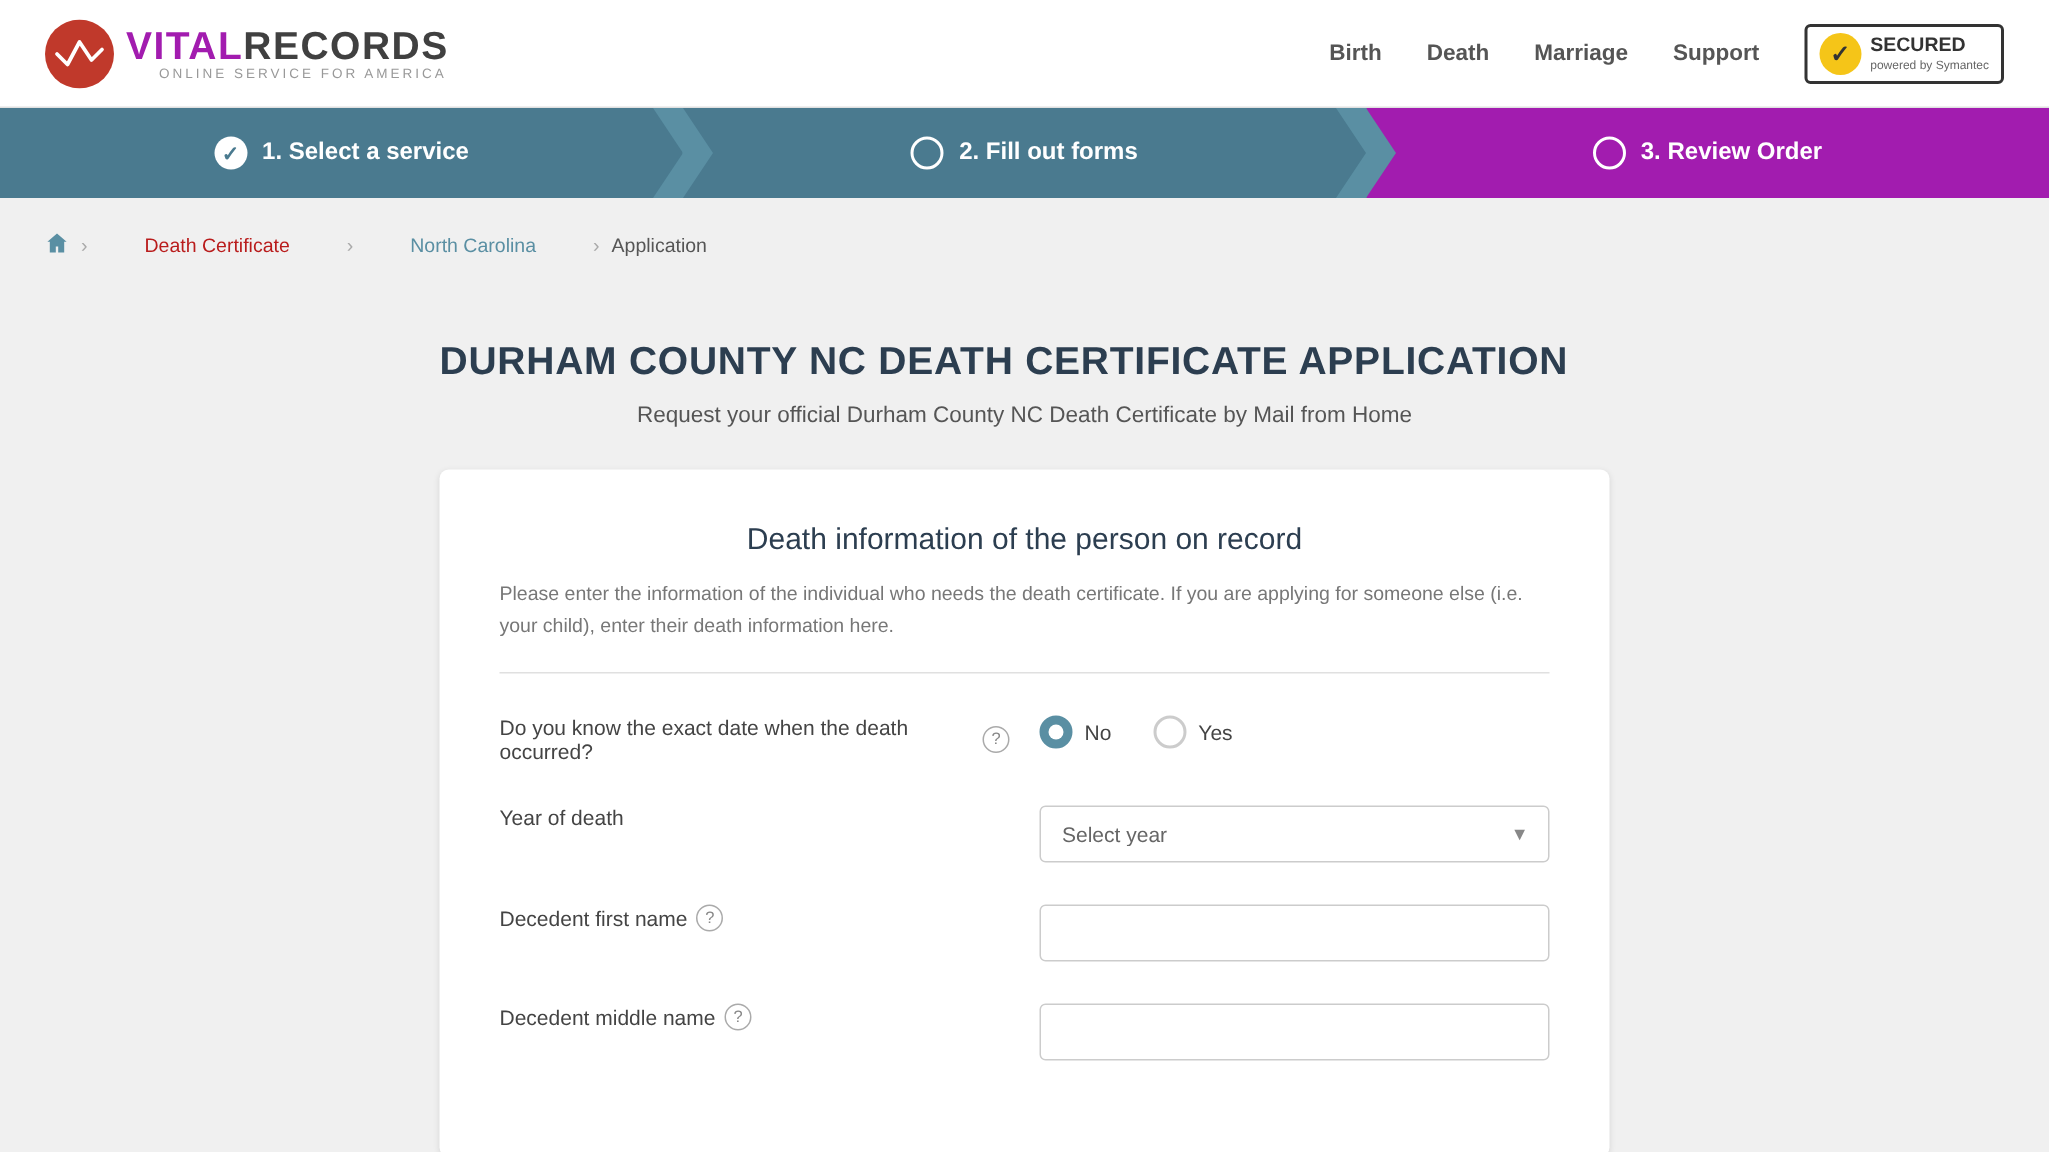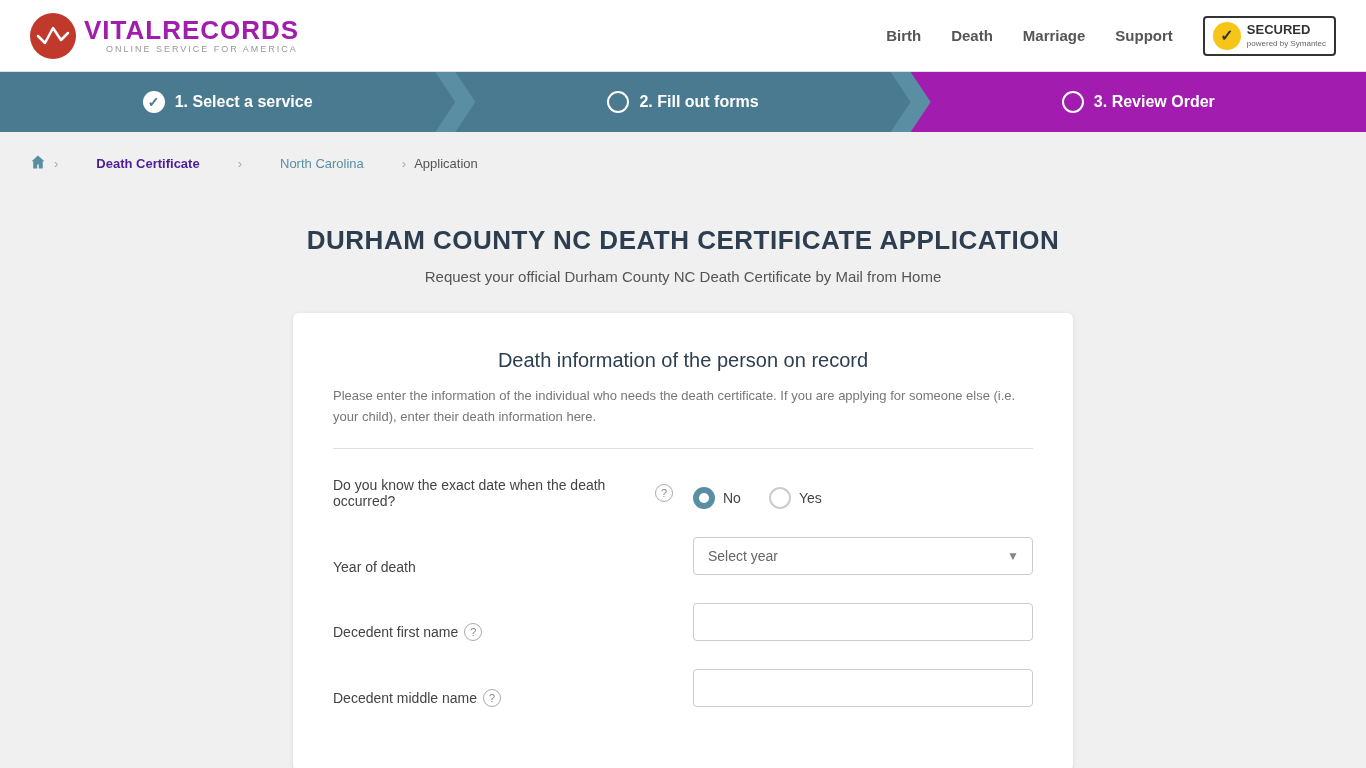--- a/index.html
+++ b/index.html
@@ -31,21 +31,21 @@
     }
     .logo-vital {
       font-size: 26px;
       font-weight: 900;
       color: #a21caf;
       letter-spacing: 1px;
     }
     .logo-records {
       font-size: 26px;
       font-weight: 900;
-      color: #a21caf;
+      color: #404040;
       letter-spacing: 1px;
     }
     .logo-sub {
       font-size: 9px;
       color: #999;
       letter-spacing: 2px;
       margin-top: 2px;
       margin-left: 22px;
     }
     .nav-links {
@@ -150,21 +150,20 @@
     .breadcrumb a { color: #5a8fa3; text-decoration: none; }
     .breadcrumb-sep { color: #aaa; }
 
     
     .main-content {
       max-width: 820px;
       margin: 30px auto;
       padding: 0 20px;
     }
     .page-title {
-      text-align: center;
       font-size: 26px;
       font-weight: 800;
       color: #2c3e50;
       margin-bottom: 12px;
       letter-spacing: 0.5px;
     }
     .page-subtitle {
       text-align: center;
       color: #555;
       font-size: 15px;
@@ -193,21 +192,21 @@
     }
     .form-divider {
       border: none;
       border-top: 1px solid #e0e0e0;
       margin-bottom: 28px;
     }
 
     
     .form-row {
       display: flex;
-      align-items: flex-end;
+      align-items: flex-start;
       margin-bottom: 28px;
       gap: 20px;
     }
     .form-label {
       flex: 0 0 340px;
       font-size: 14px;
       color: #444;
       display: flex;
       align-items: center;
       gap: 6px;
@@ -354,21 +353,21 @@
   </div>
 </div>
 
 <div class="breadcrumb">
   <a href="#">
     <svg class="home-icon-svg" viewBox="0 0 20 20" xmlns="http://www.w3.org/2000/svg">
       <path d="M10 2L2 9h2v9h5v-5h2v5h5V9h2L10 2z"></path>
     </svg>
   </a>
   <span class="breadcrumb-sep">›</span>
-  <a href="#" class="breadcrumb" style="color:#4c1d95;text-decoration:none;font-weight:bold;">Death Certificate</a>
+  <a href="#" class="breadcrumb" style="color:#b91c1c;text-decoration:none;">Death Certificate</a>
   <span class="breadcrumb-sep">›</span>
   <a href="#" class="breadcrumb" style="color:#5a8fa3;text-decoration:none;">North Carolina</a>
   <span class="breadcrumb-sep">›</span>
   <span>Application</span>
 </div>
 
 <div class="main-content">
   <h1 class="page-title">DURHAM COUNTY NC DEATH CERTIFICATE APPLICATION</h1>
   <p class="page-subtitle">Request your official Durham County NC Death Certificate by Mail from Home</p>
 

